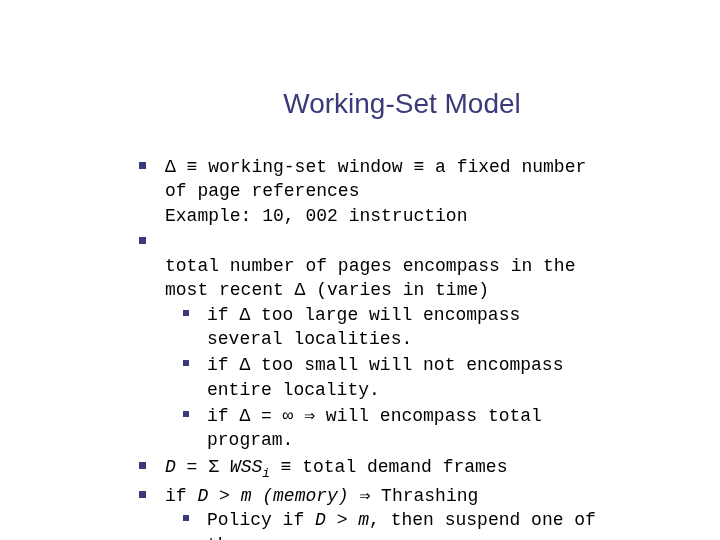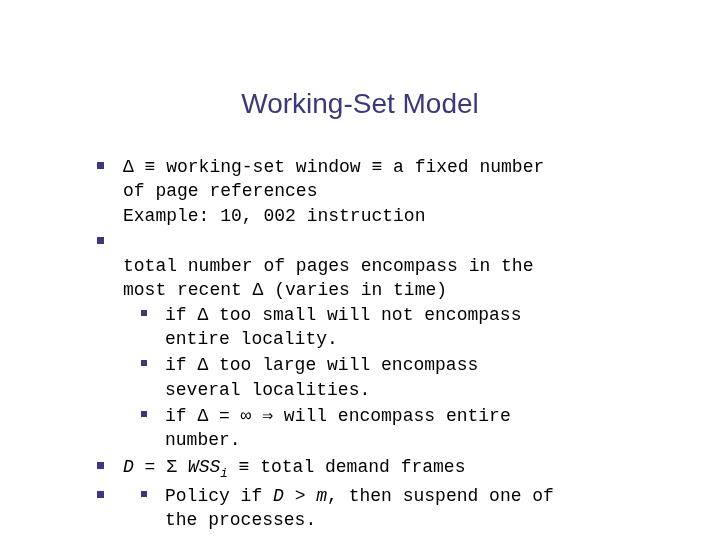--- a/index.html
+++ b/index.html
@@ -10,20 +10,21 @@
     background: #fff;
     font-family: Verdana, Arial, sans-serif;
     color: #000;
     overflow: hidden;
   }
   .slide {
     position: relative;
     width: 598px;
     height: 540px;
     box-sizing: border-box;
+    margin-left: 42px;
   }
   .title {
     position: absolute;
     top: 88px;
     left: 0;
     width: 720px;
     text-align: center;
     font-size: 28px;
     color: #3a3a7a;
     font-weight: 400;
@@ -92,33 +93,36 @@
 
       <li>
         <span class="line">Δ ≡ working-set window ≡ a fixed number of page references</span><br>
         <span class="line">Example:  10, 002 instruction</span>
       </li>
 
       <li>
         <br>
         <span class="line">total number of pages encompass in the most recent Δ (varies in time)</span>
         <ul class="sub">
+          <li>if Δ too large will encompass several localities.</li>
           <li>if Δ too small will not encompass entire locality.</li>
-          <li>if Δ too large will encompass several localities.</li>
-          <li>if Δ = ∞ ⇒ will encompass entire number.</li>
+          <li>if Δ = ∞ ⇒ will encompass total program.</li>
         </ul>
       </li>
 
       <li>
         <span class="line">
           <span class="italic">D</span><span> = Σ </span><span class="italic">WSS</span><span class="subscript">i</span><span> ≡ total demand frames</span>
         </span>
       </li>
 
       <li>
+        <span class="line">
+          <span>if </span><span class="italic">D</span><span> &gt; </span><span class="italic">m (memory)</span><span> ⇒ Thrashing</span>
+        </span>
         <ul class="sub">
           <li>
             <span>Policy if </span><span class="italic">D</span><span> &gt; </span><span class="italic">m</span><span>, then suspend one of the processes.</span>
           </li>
         </ul>
       </li>
 
     </ul>
   </div>
 

